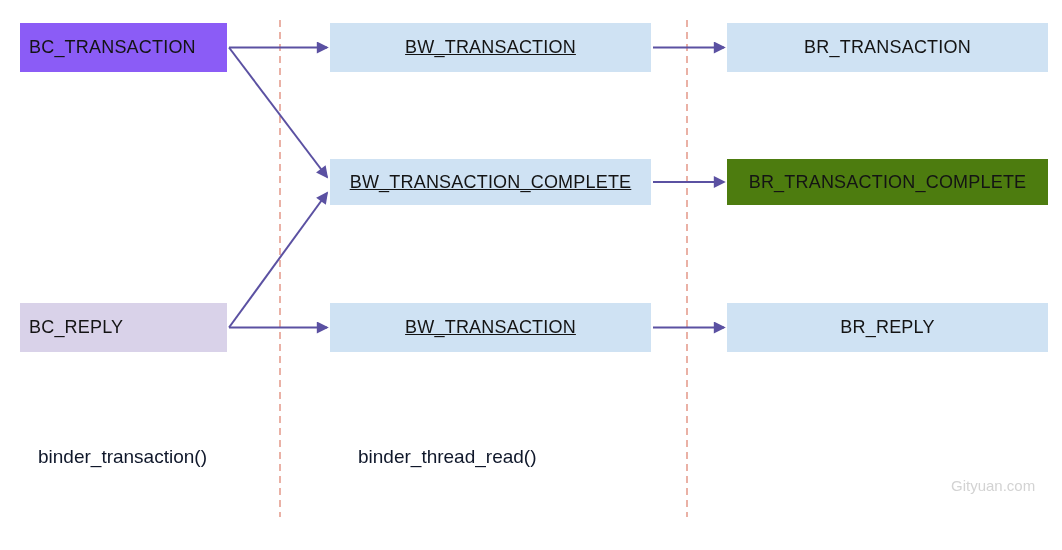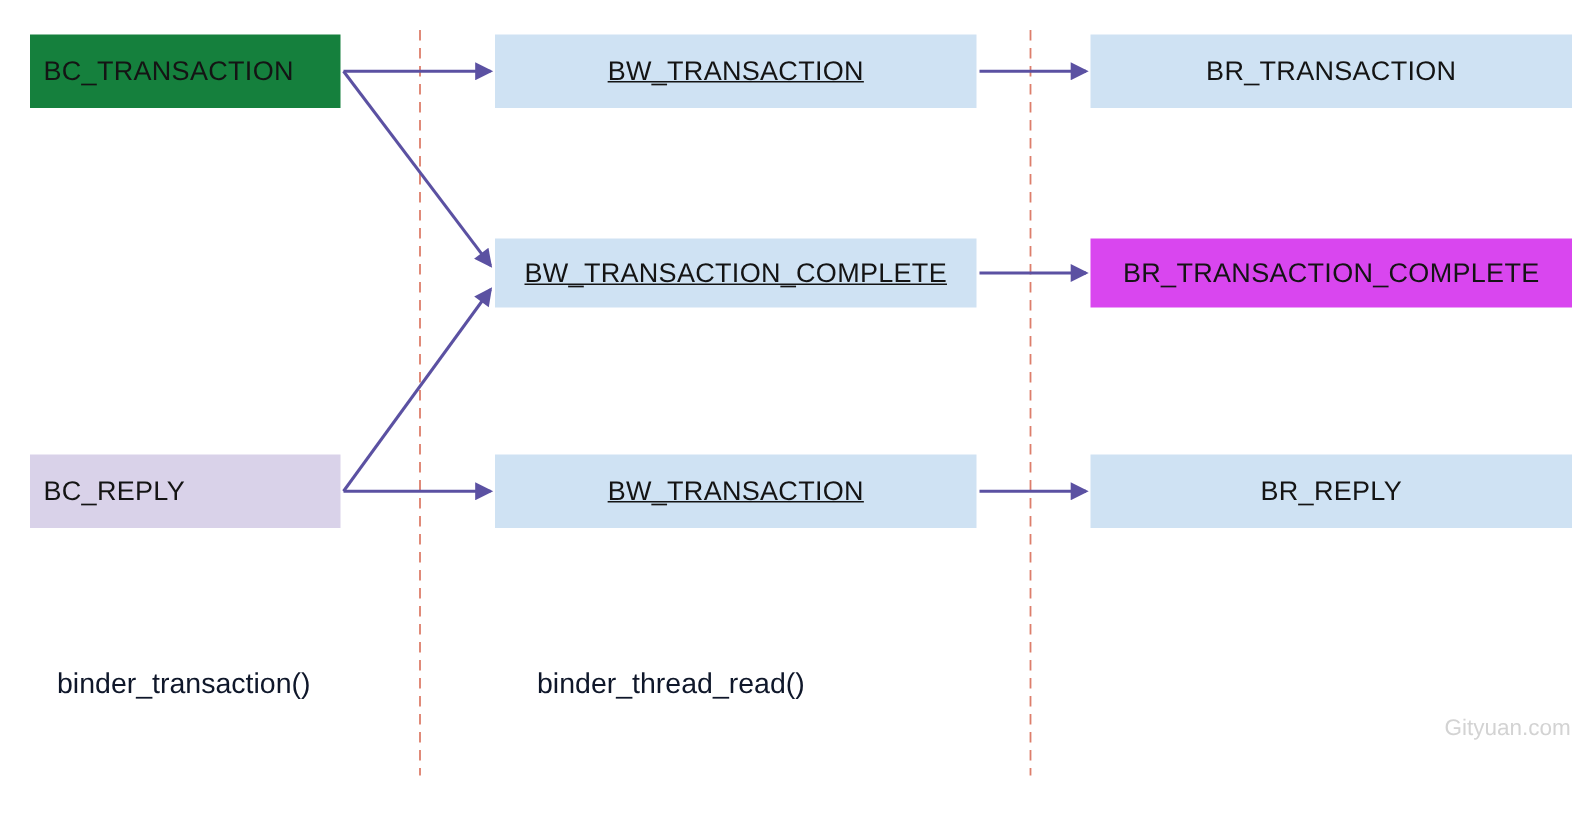--- a/index.html
+++ b/index.html
@@ -77,27 +77,27 @@
     <line class="divider" x1="687" y1="20" x2="687" y2="517" stroke="#dd7e6b"></line>
   <line x1="229" y1="47.5" x2="327" y2="47.5" stroke="#5b51a2" stroke-width="2" marker-end="url(#arrowhead)"></line>
       <line x1="229" y1="47.5" x2="327" y2="177" stroke="#5b51a2" stroke-width="2" marker-end="url(#arrowhead)"></line>
       <line x1="229" y1="327.5" x2="327" y2="193" stroke="#5b51a2" stroke-width="2" marker-end="url(#arrowhead)"></line>
       <line x1="229" y1="327.5" x2="327" y2="327.5" stroke="#5b51a2" stroke-width="2" marker-end="url(#arrowhead)"></line>
       <line x1="653" y1="47.5" x2="724" y2="47.5" stroke="#5b51a2" stroke-width="2" marker-end="url(#arrowhead)"></line>
       <line x1="653" y1="182" x2="724" y2="182" stroke="#5b51a2" stroke-width="2" marker-end="url(#arrowhead)"></line>
       <line x1="653" y1="327.5" x2="724" y2="327.5" stroke="#5b51a2" stroke-width="2" marker-end="url(#arrowhead)"></line>
     </svg>
 
-  <div class="node cmd c1 r1" style="background: #15803d;">BC_TRANSACTION</div>
+  <div class="node cmd c1 r1" style="background: #8b5cf6;">BC_TRANSACTION</div>
   <div class="node ret c2 r1" style="background: rgb(207, 226, 243);">BW_TRANSACTION</div>
   <div class="node ret c3 r1" style="background: rgb(207, 226, 243);">BR_TRANSACTION</div>
   <div class="node ret c2 r2" style="background: rgb(207, 226, 243);">BW_TRANSACTION_COMPLETE</div>
-  <div class="node ret c3 r2" style="background: #d946ef;">BR_TRANSACTION_COMPLETE</div>
+  <div class="node ret c3 r2" style="background: #4d7c0f;">BR_TRANSACTION_COMPLETE</div>
   <div class="node cmd c1 r3" style="background: rgb(217, 210, 233);">BC_REPLY</div>
   <div class="node ret c2 r3" style="background: rgb(207, 226, 243);">BW_TRANSACTION</div>
   <div class="node ret c3 r3" style="background: rgb(207, 226, 243);">BR_REPLY</div>
 
   <div class="col-label cl1">binder_transaction()</div>
   <div class="col-label cl2">binder_thread_read()</div>
 
-  <div class="watermark" style="color: rgb(211, 211, 211); margin-left: 12px;">Gityuan.com</div>
+  <div class="watermark" style="color: rgb(211, 211, 211);">Gityuan.com</div>
 
 </div>
 
 </body></html>

